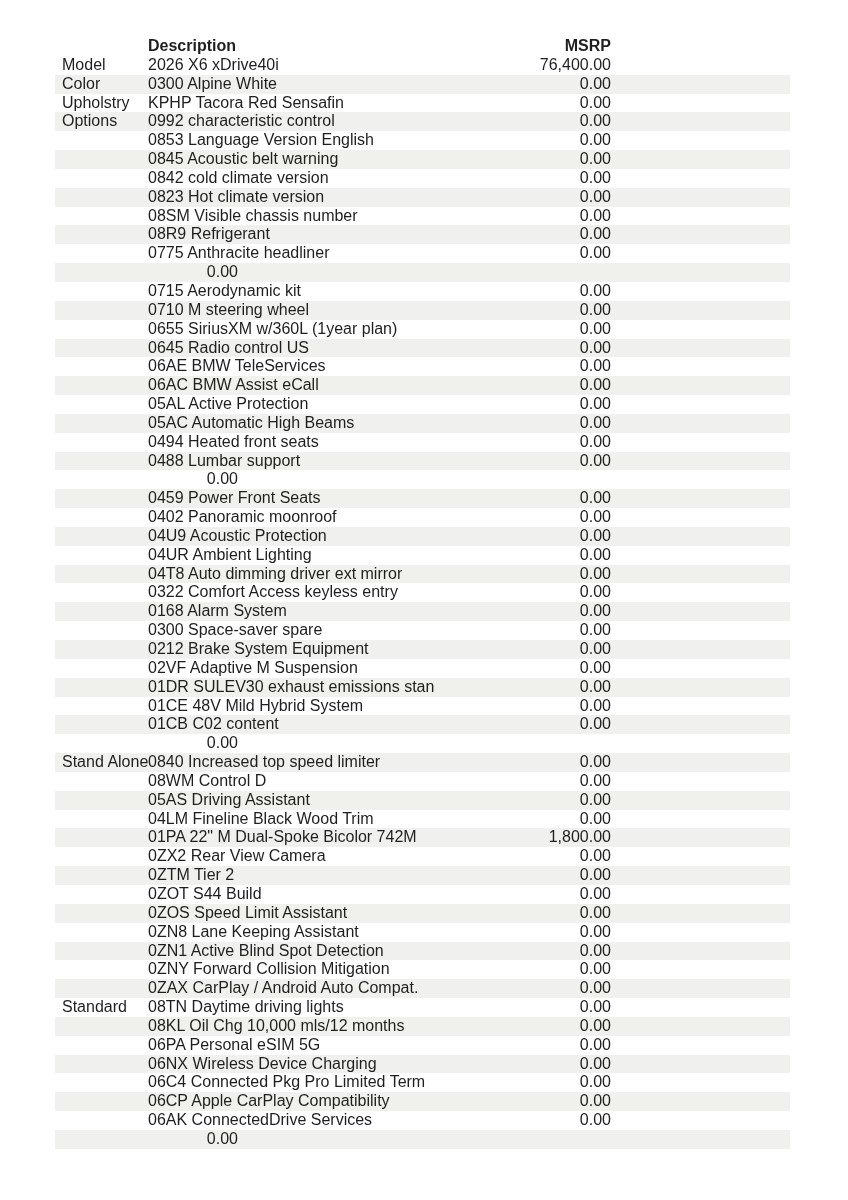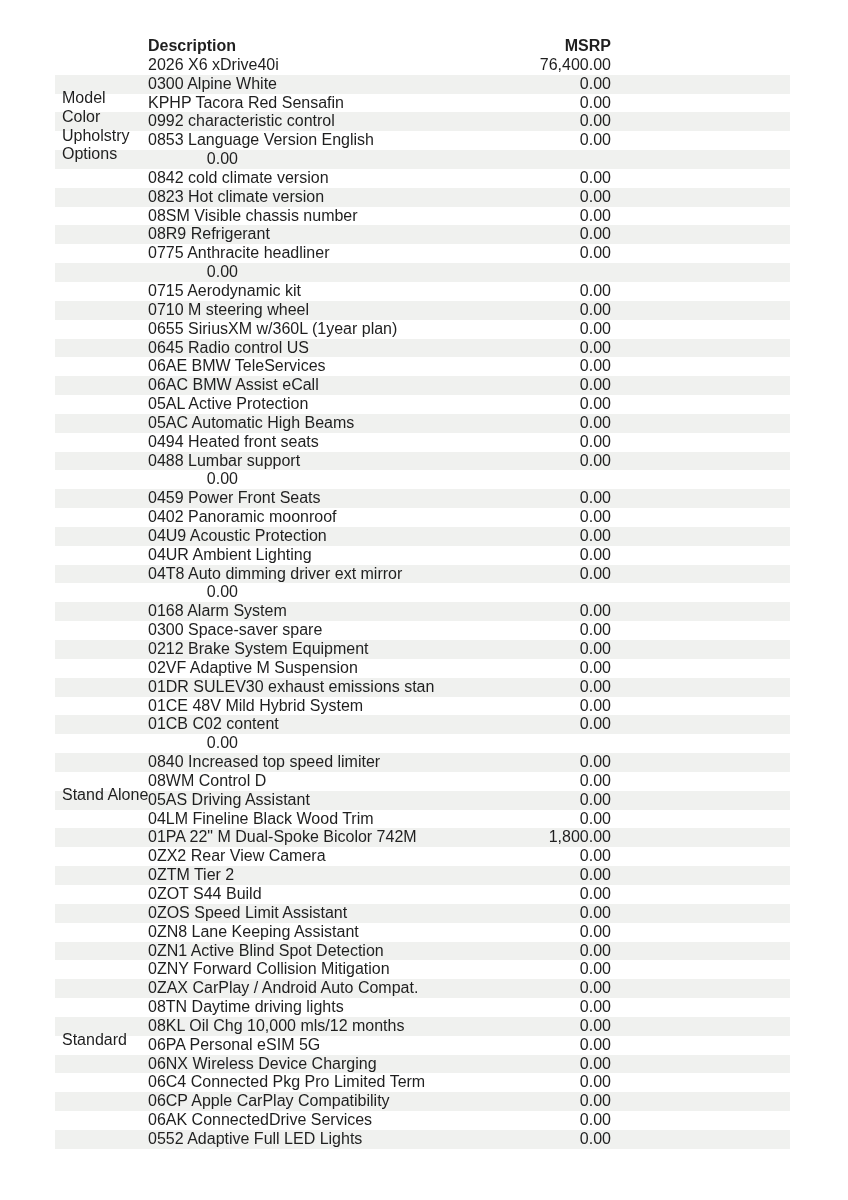--- a/index.html
+++ b/index.html
@@ -26,21 +26,21 @@
     height: 18.85px;
     align-items: flex-start;
     font-size: 16px;
     line-height: 18.85px;
     white-space: nowrap;
   }
   .row.alt {
     background: var(--alt-bg, #f0f1ef);
   }
   .cell { overflow: hidden; }
-  .cell.cat  { width: 93px;  padding-left: 7px; box-sizing: border-box; margin-top: 33px; }
+  .cell.cat  { width: 93px;  padding-left: 7px; box-sizing: border-box; }
   .cell.desc { width: 373px; }
   .cell.msrp { width: 90px;  text-align: right; }
   .cell.fill { flex: 1; }
   .header-row .desc,
   .header-row .msrp {
     font-weight: bold;
   }
 </style>
 </head>
 <body style="background: rgb(255, 255, 255);">
@@ -78,20 +78,21 @@
         <div class="cell fill"></div>
       </div>
       <div class="row">
         <div class="cell cat"></div>
         <div class="cell desc">0853 Language Version English</div>
         <div class="cell msrp">0.00</div>
         <div class="cell fill"></div>
       </div>
       <div class="row alt">
         <div class="cell cat"></div>
+        <div class="cell desc">0845 Acoustic belt warning</div>
         <div class="cell msrp">0.00</div>
         <div class="cell fill"></div>
       </div>
       <div class="row">
         <div class="cell cat"></div>
         <div class="cell desc">0842 cold climate version</div>
         <div class="cell msrp">0.00</div>
         <div class="cell fill"></div>
       </div>
       <div class="row alt">
@@ -213,20 +214,21 @@
         <div class="cell fill"></div>
       </div>
       <div class="row alt">
         <div class="cell cat"></div>
         <div class="cell desc">04T8 Auto dimming driver ext mirror</div>
         <div class="cell msrp">0.00</div>
         <div class="cell fill"></div>
       </div>
       <div class="row">
         <div class="cell cat"></div>
+        <div class="cell desc">0322 Comfort Access keyless entry</div>
         <div class="cell msrp">0.00</div>
         <div class="cell fill"></div>
       </div>
       <div class="row alt">
         <div class="cell cat"></div>
         <div class="cell desc">0168 Alarm System</div>
         <div class="cell msrp">0.00</div>
         <div class="cell fill"></div>
       </div>
       <div class="row">
@@ -385,18 +387,17 @@
         <div class="cell fill"></div>
       </div>
       <div class="row">
         <div class="cell cat"></div>
         <div class="cell desc">06AK ConnectedDrive Services</div>
         <div class="cell msrp">0.00</div>
         <div class="cell fill"></div>
       </div>
       <div class="row alt">
         <div class="cell cat"></div>
-        <div class="cell desc">0552 Adaptive Full LED Lights</div>
         <div class="cell msrp">0.00</div>
         <div class="cell fill"></div>
       </div>
     </div>
 </div>
 
 </body></html>

